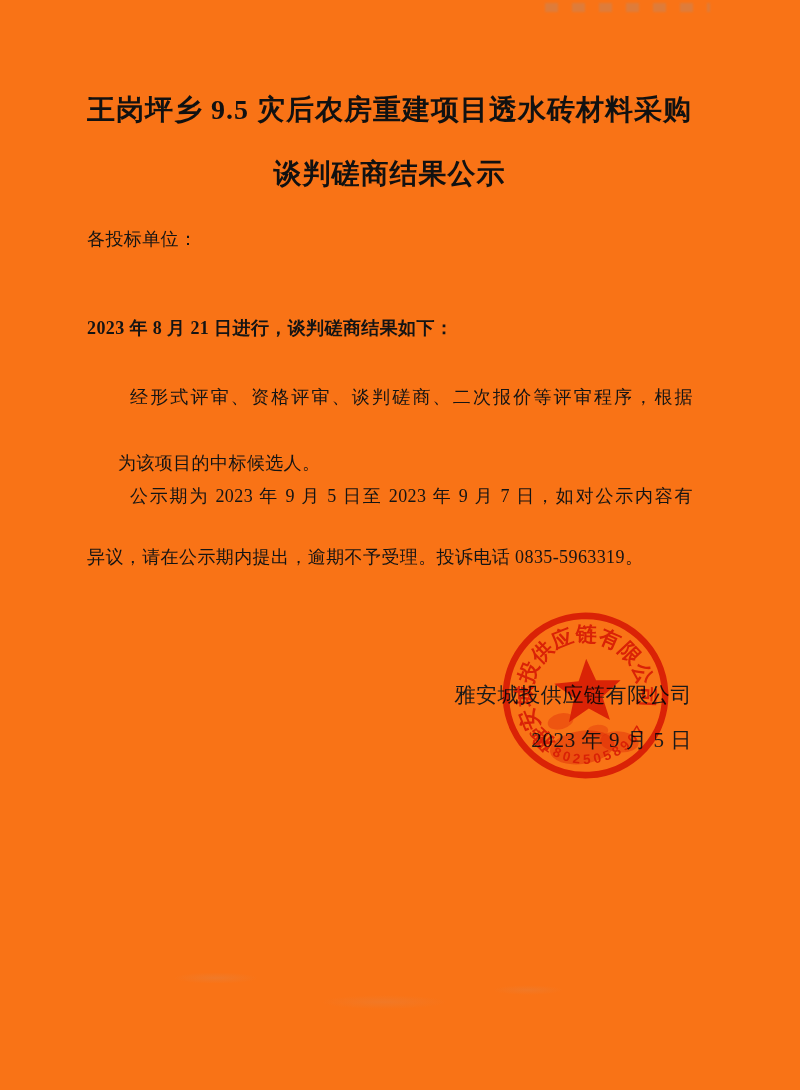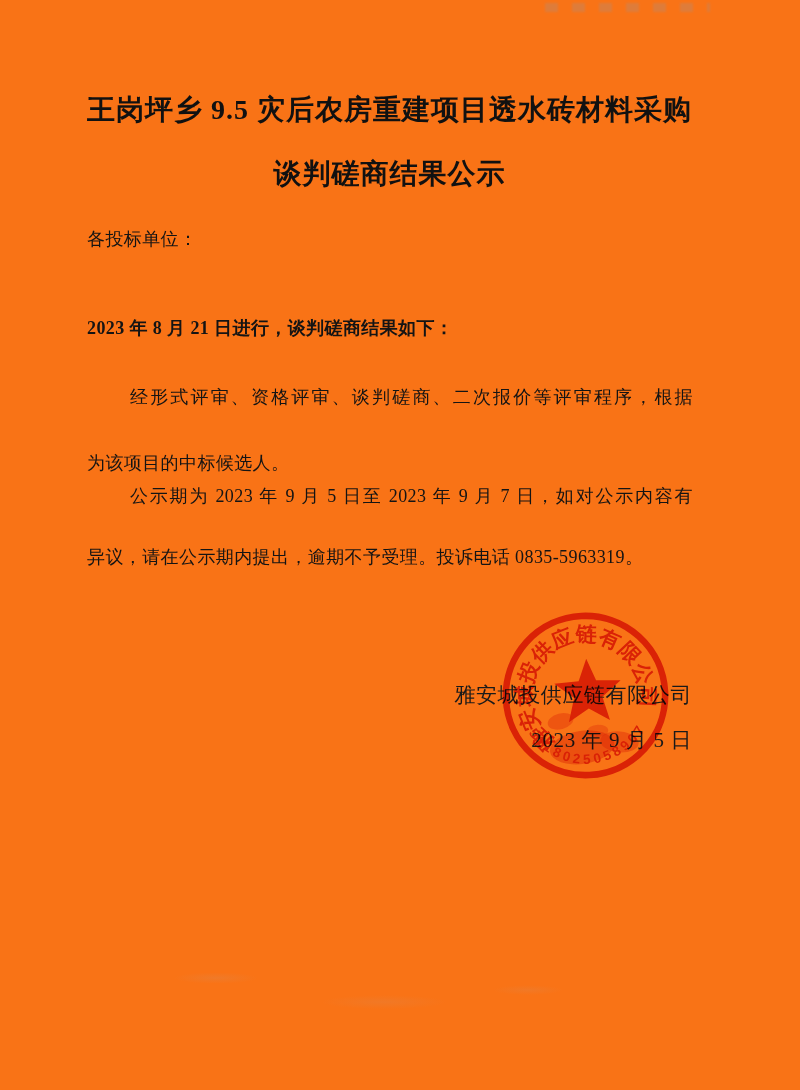--- a/index.html
+++ b/index.html
@@ -51,21 +51,21 @@
     white-space: normal;
     text-align: justify;
     text-align-last: justify;
   }
   .indent { padding-left: 43px; }
   .ln-salutation { top: 226px; }
   .ln-p1l1 { top: 273px; }
   .ln-p1l2 { top: 315px; font-weight: bold; }
   .ln-p2l1 { top: 384px; }
   .ln-p2l2 { top: 408px; }
-  .ln-p2l3 { top: 450px; }
+  .ln-p2l3 { top: 450px; margin-left: 31px; }
   .ln-p3l1 { top: 483px; }
   .ln-p3l2 { top: 544px; }
   .bold-co { font-weight: 700; color: #0e0e0e; }
   .sig {
     position: absolute; right: 108px;
     font-size: 21px; letter-spacing: 0.6px;
     color: #1a1a1a; white-space: nowrap;
     text-align: right;
   }
   .sig-company { top: 681px; }

